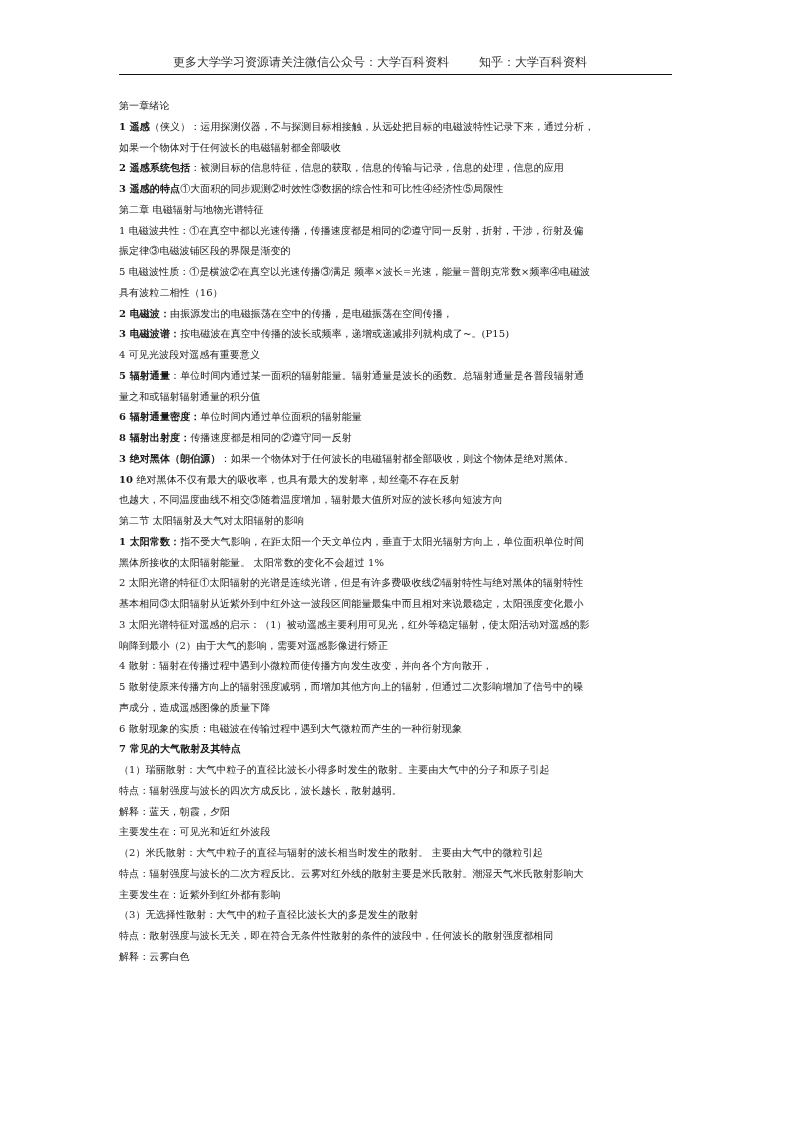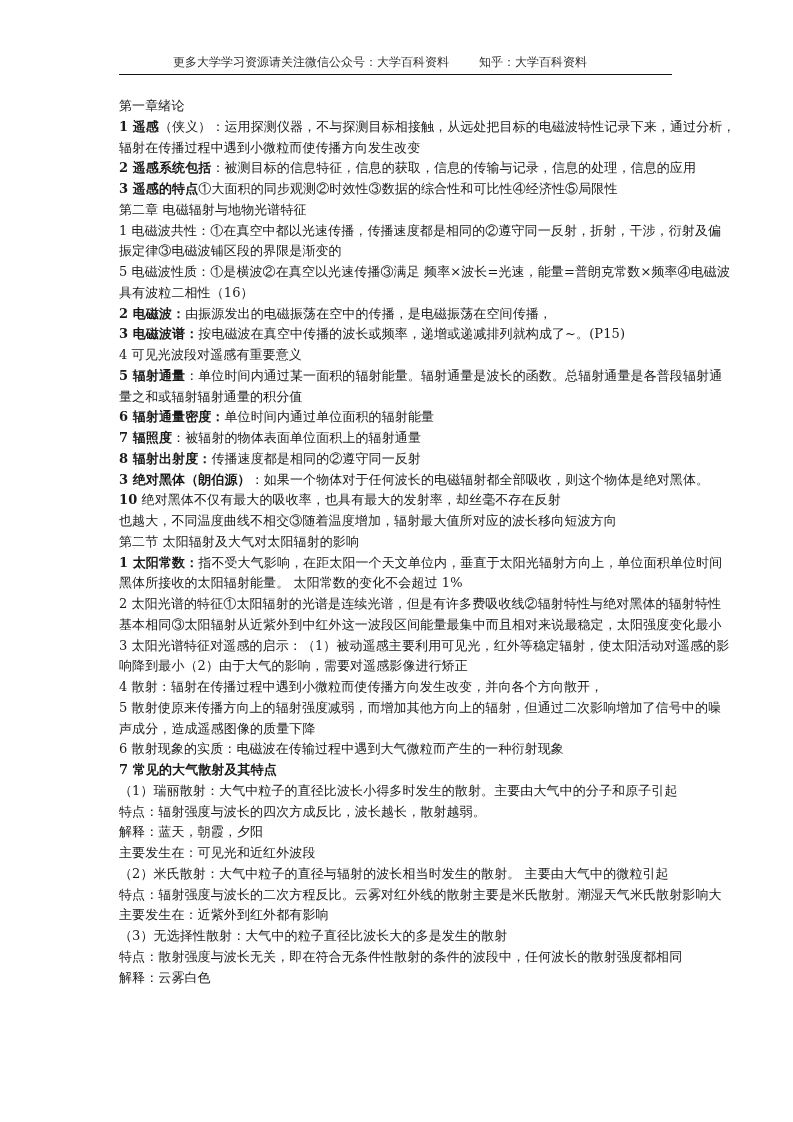--- a/index.html
+++ b/index.html
@@ -3,50 +3,49 @@
 <meta charset="utf-8">
 <style>
   html, body { margin:0; padding:0; background:#ffffff; }
   body { width:793px; height:1122px; position:relative; overflow:hidden;
          font-family:"DejaVu Serif","Liberation Serif",serif; color:#1a1a1a; }
   .header { position:absolute; left:119px; top:52px; width:553px; height:22px;
             border-bottom:1.2px solid #111; font-size:12px; color:#333; }
   .header .h1 { position:absolute; left:54px; top:2px; white-space:nowrap; }
   .header .h2 { position:absolute; left:360px; top:2px; white-space:nowrap; }
   .body { position:absolute; left:119px; top:96px; width:556px; }
-  .line { height:20.75px; line-height:20.75px; font-size:13px; white-space:nowrap;
+  .line { height:20.75px; line-height:20.75px; font-size:10px; white-space:nowrap;
           letter-spacing:0.1px; }
   .b { font-weight:bold;text-align:right; }
 </style>
 </head>
 <body>
 
 <div class="header">
   <span class="h1">更多大学学习资源请关注微信公众号：大学百科资料</span>
   <span class="h2">知乎：大学百科资料</span>
 </div>
 
 <div class="body" id="doc-body">
     <div class="line"><span class="b"></span><span>第一章绪论</span></div>
     <div class="line"><span class="b">1 遥感</span><span>（侠义）：运用探测仪器，不与探测目标相接触，从远处把目标的电磁波特性记录下来，通过分析，</span></div>
-    <div class="line"><span class="b"></span><span>辐射在传播过程中遇到小微粒而使传播方向发生改变</span></div>
+    <div class="line"><span class="b"></span><span>如果一个物体对于任何波长的电磁辐射都全部吸收</span></div>
     <div class="line"><span class="b">2 遥感系统包括</span><span>：被测目标的信息特征，信息的获取，信息的传输与记录，信息的处理，信息的应用</span></div>
     <div class="line"><span class="b">3 遥感的特点</span><span>①大面积的同步观测②时效性③数据的综合性和可比性④经济性⑤局限性</span></div>
     <div class="line"><span class="b"></span><span>第二章  电磁辐射与地物光谱特征</span></div>
     <div class="line"><span class="b"></span><span>1 电磁波共性：①在真空中都以光速传播，传播速度都是相同的②遵守同一反射，折射，干涉，衍射及偏</span></div>
     <div class="line"><span class="b"></span><span>振定律③电磁波铺区段的界限是渐变的</span></div>
     <div class="line"><span class="b"></span><span>5 电磁波性质：①是横波②在真空以光速传播③满足  频率×波长=光速，能量=普朗克常数×频率④电磁波</span></div>
     <div class="line"><span class="b"></span><span>具有波粒二相性（16）</span></div>
     <div class="line"><span class="b">2 电磁波：</span><span>由振源发出的电磁振荡在空中的传播，是电磁振荡在空间传播，</span></div>
     <div class="line"><span class="b">3 电磁波谱：</span><span>按电磁波在真空中传播的波长或频率，递增或递减排列就构成了~。(P15)</span></div>
     <div class="line"><span class="b"></span><span>4 可见光波段对遥感有重要意义</span></div>
     <div class="line"><span class="b">5 辐射通量</span><span>：单位时间内通过某一面积的辐射能量。辐射通量是波长的函数。总辐射通量是各普段辐射通</span></div>
     <div class="line"><span class="b"></span><span>量之和或辐射辐射通量的积分值</span></div>
     <div class="line"><span class="b">6 辐射通量密度：</span><span>单位时间内通过单位面积的辐射能量</span></div>
-    <div class="line"><span class="b">7 辐照度</span><span>：被辐射的物体表面单位面积上的辐射通量</span></div>
     <div class="line"><span class="b">8 辐射出射度：</span><span>传播速度都是相同的②遵守同一反射</span></div>
     <div class="line"><span class="b">3 绝对黑体（朗伯源）</span><span>：如果一个物体对于任何波长的电磁辐射都全部吸收，则这个物体是绝对黑体。</span></div>
     <div class="line"><span class="b">10</span><span> 绝对黑体不仅有最大的吸收率，也具有最大的发射率，却丝毫不存在反射</span></div>
     <div class="line"><span class="b"></span><span>也越大，不同温度曲线不相交③随着温度增加，辐射最大值所对应的波长移向短波方向</span></div>
     <div class="line"><span class="b"></span><span>第二节  太阳辐射及大气对太阳辐射的影响</span></div>
     <div class="line"><span class="b">1 太阳常数：</span><span>指不受大气影响，在距太阳一个天文单位内，垂直于太阳光辐射方向上，单位面积单位时间</span></div>
     <div class="line"><span class="b"></span><span>黑体所接收的太阳辐射能量。     太阳常数的变化不会超过 1%</span></div>
     <div class="line"><span class="b"></span><span>2 太阳光谱的特征①太阳辐射的光谱是连续光谱，但是有许多费吸收线②辐射特性与绝对黑体的辐射特性</span></div>
     <div class="line"><span class="b"></span><span>基本相同③太阳辐射从近紫外到中红外这一波段区间能量最集中而且相对来说最稳定，太阳强度变化最小</span></div>
     <div class="line"><span class="b"></span><span>3 太阳光谱特征对遥感的启示：（1）被动遥感主要利用可见光，红外等稳定辐射，使太阳活动对遥感的影</span></div>

